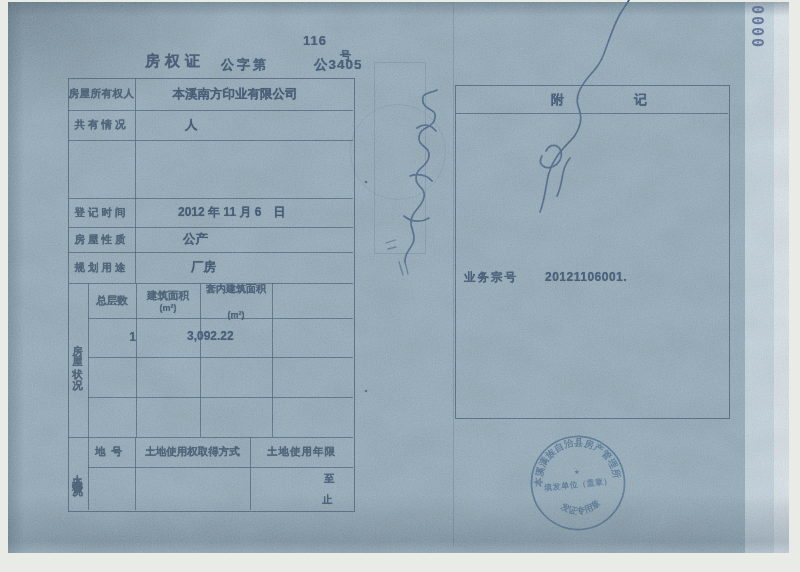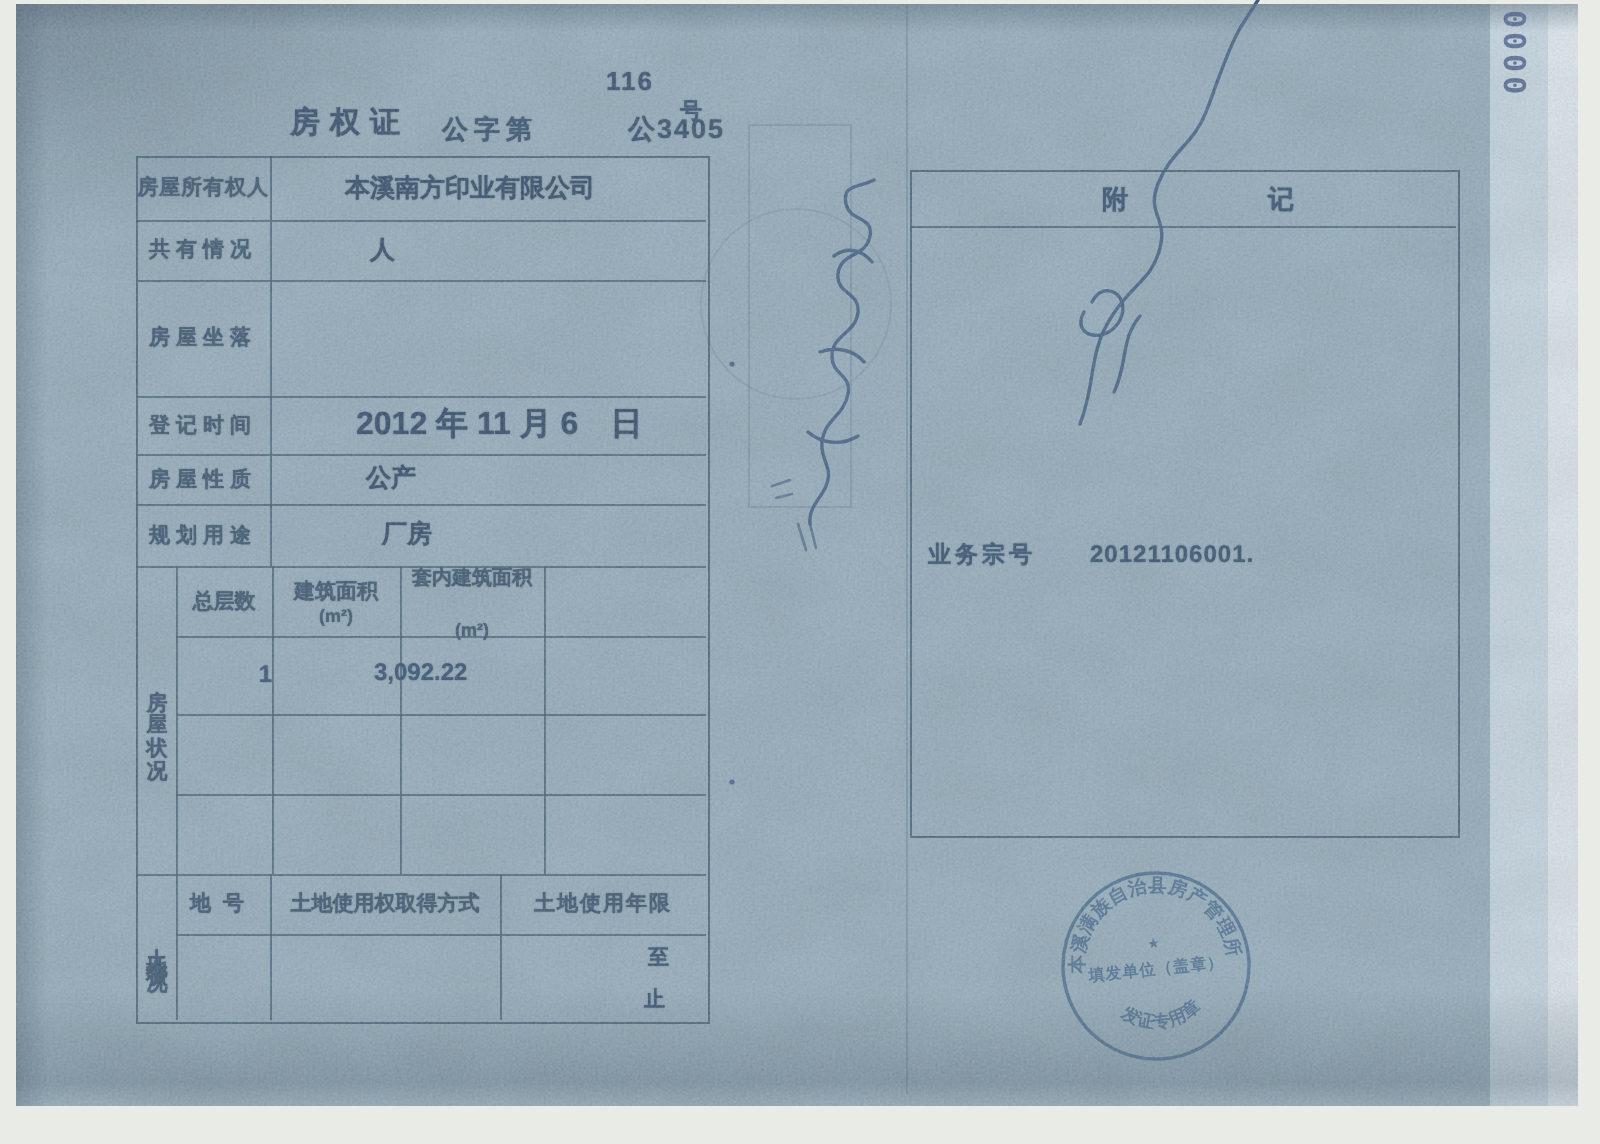--- a/index.html
+++ b/index.html
@@ -77,24 +77,23 @@
   <div class="abs ln vl" style="left:135px;top:437px;height:73px;"></div>
   <div class="abs ln vl" style="left:250px;top:437px;height:73px;"></div>
   <div class="abs ln hl" style="left:88px;top:467px;width:265px;"></div>
 
   <div class="abs cell lbl ink" style="left:68px;top:78px;width:67px;height:32px;letter-spacing:.5px;">房屋所有权人</div>
   <div class="abs cell val ink" style="left:135px;top:78px;width:200px;height:32px;">本溪南方印业有限公司</div>
 
   <div class="abs cell lbl ink" style="left:68px;top:110px;width:67px;height:30px;letter-spacing:3px;">共有情况</div>
   <div class="abs cell val ink" style="left:135px;top:110px;width:218px;height:30px;justify-content:flex-start;padding-left:50px;box-sizing:border-box;">人</div>
 
-  <div class="abs cell lbl ink" style="left:68px;top:140px;width:67px;height:58px;letter-spacing:3px;">房屋坐落</div>
 
   <div class="abs cell lbl ink" style="left:68px;top:198px;width:67px;height:29px;letter-spacing:3px;">登记时间</div>
-  <div class="abs cell val ink" style="left:135px;top:198px;width:198px;height:29px;justify-content:flex-start;padding-left:43px;box-sizing:border-box;font-size:16px;">2012 年 11 月 6　日</div>
+  <div class="abs cell val ink" style="left:135px;top:198px;width:198px;height:29px;justify-content:flex-start;padding-left:43px;box-sizing:border-box;font-size:12px;">2012 年 11 月 6　日</div>
 
   <div class="abs cell lbl ink" style="left:68px;top:227px;width:67px;height:25px;letter-spacing:3px;">房屋性质</div>
   <div class="abs cell val ink" style="left:135px;top:227px;width:218px;height:25px;justify-content:flex-start;padding-left:48px;box-sizing:border-box;">公产</div>
 
   <div class="abs cell lbl ink" style="left:68px;top:252px;width:67px;height:31px;letter-spacing:3px;">规划用途</div>
   <div class="abs cell val ink" style="left:135px;top:252px;width:218px;height:31px;justify-content:flex-start;padding-left:56px;box-sizing:border-box;text-align:center;">厂房</div>
 
   <div class="abs cell vert lbl ink" style="left:68px;top:283px;width:20px;height:154px;letter-spacing:12px;">房屋状况</div>
   <div class="abs cell lbl ink" style="left:88px;top:283px;width:48px;height:35px;">总层数</div>
   <div class="abs cell" style="left:136px;top:283px;width:64px;height:35px;flex-direction:column;">

